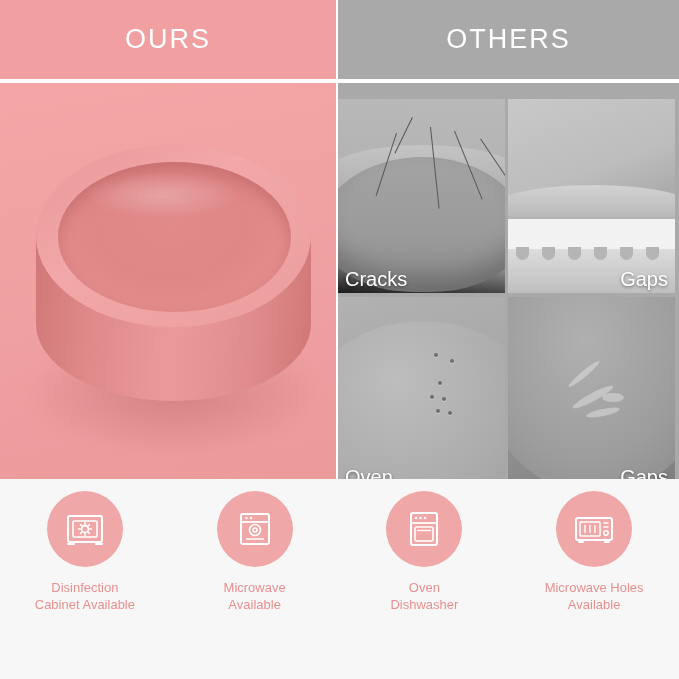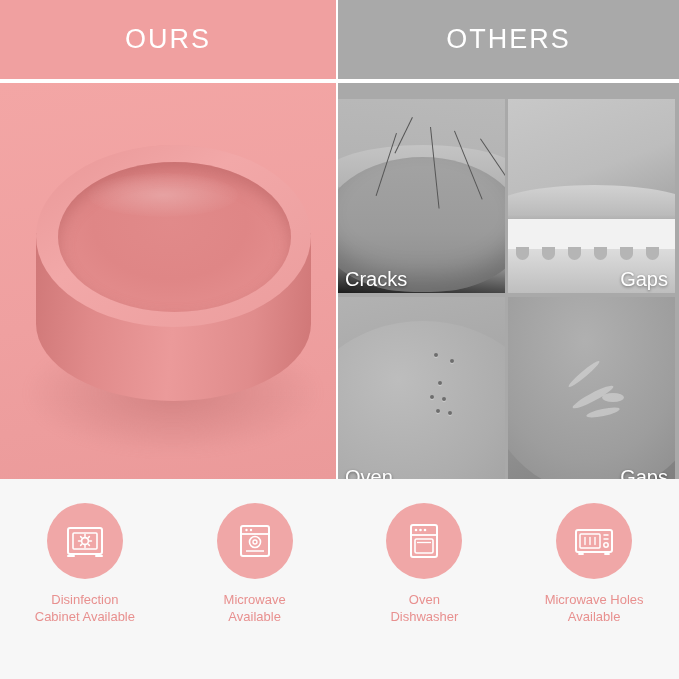--- a/index.html
+++ b/index.html
@@ -268,21 +268,21 @@
   
   .features {
     position: absolute;
     left: 0; top: 479px;
     width: 679px;
     height: 200px;
     background: #f7f7f7;
     display: flex;
     align-items: flex-start;
     justify-content: space-around;
-    padding-top: 24px;
+    padding-top: 12px;
     box-sizing: border-box;
   }
   .feature {
     width: 160px;
     display: flex;
     flex-direction: column;
     align-items: center;
   }
   .circle {
     width: 76px;

